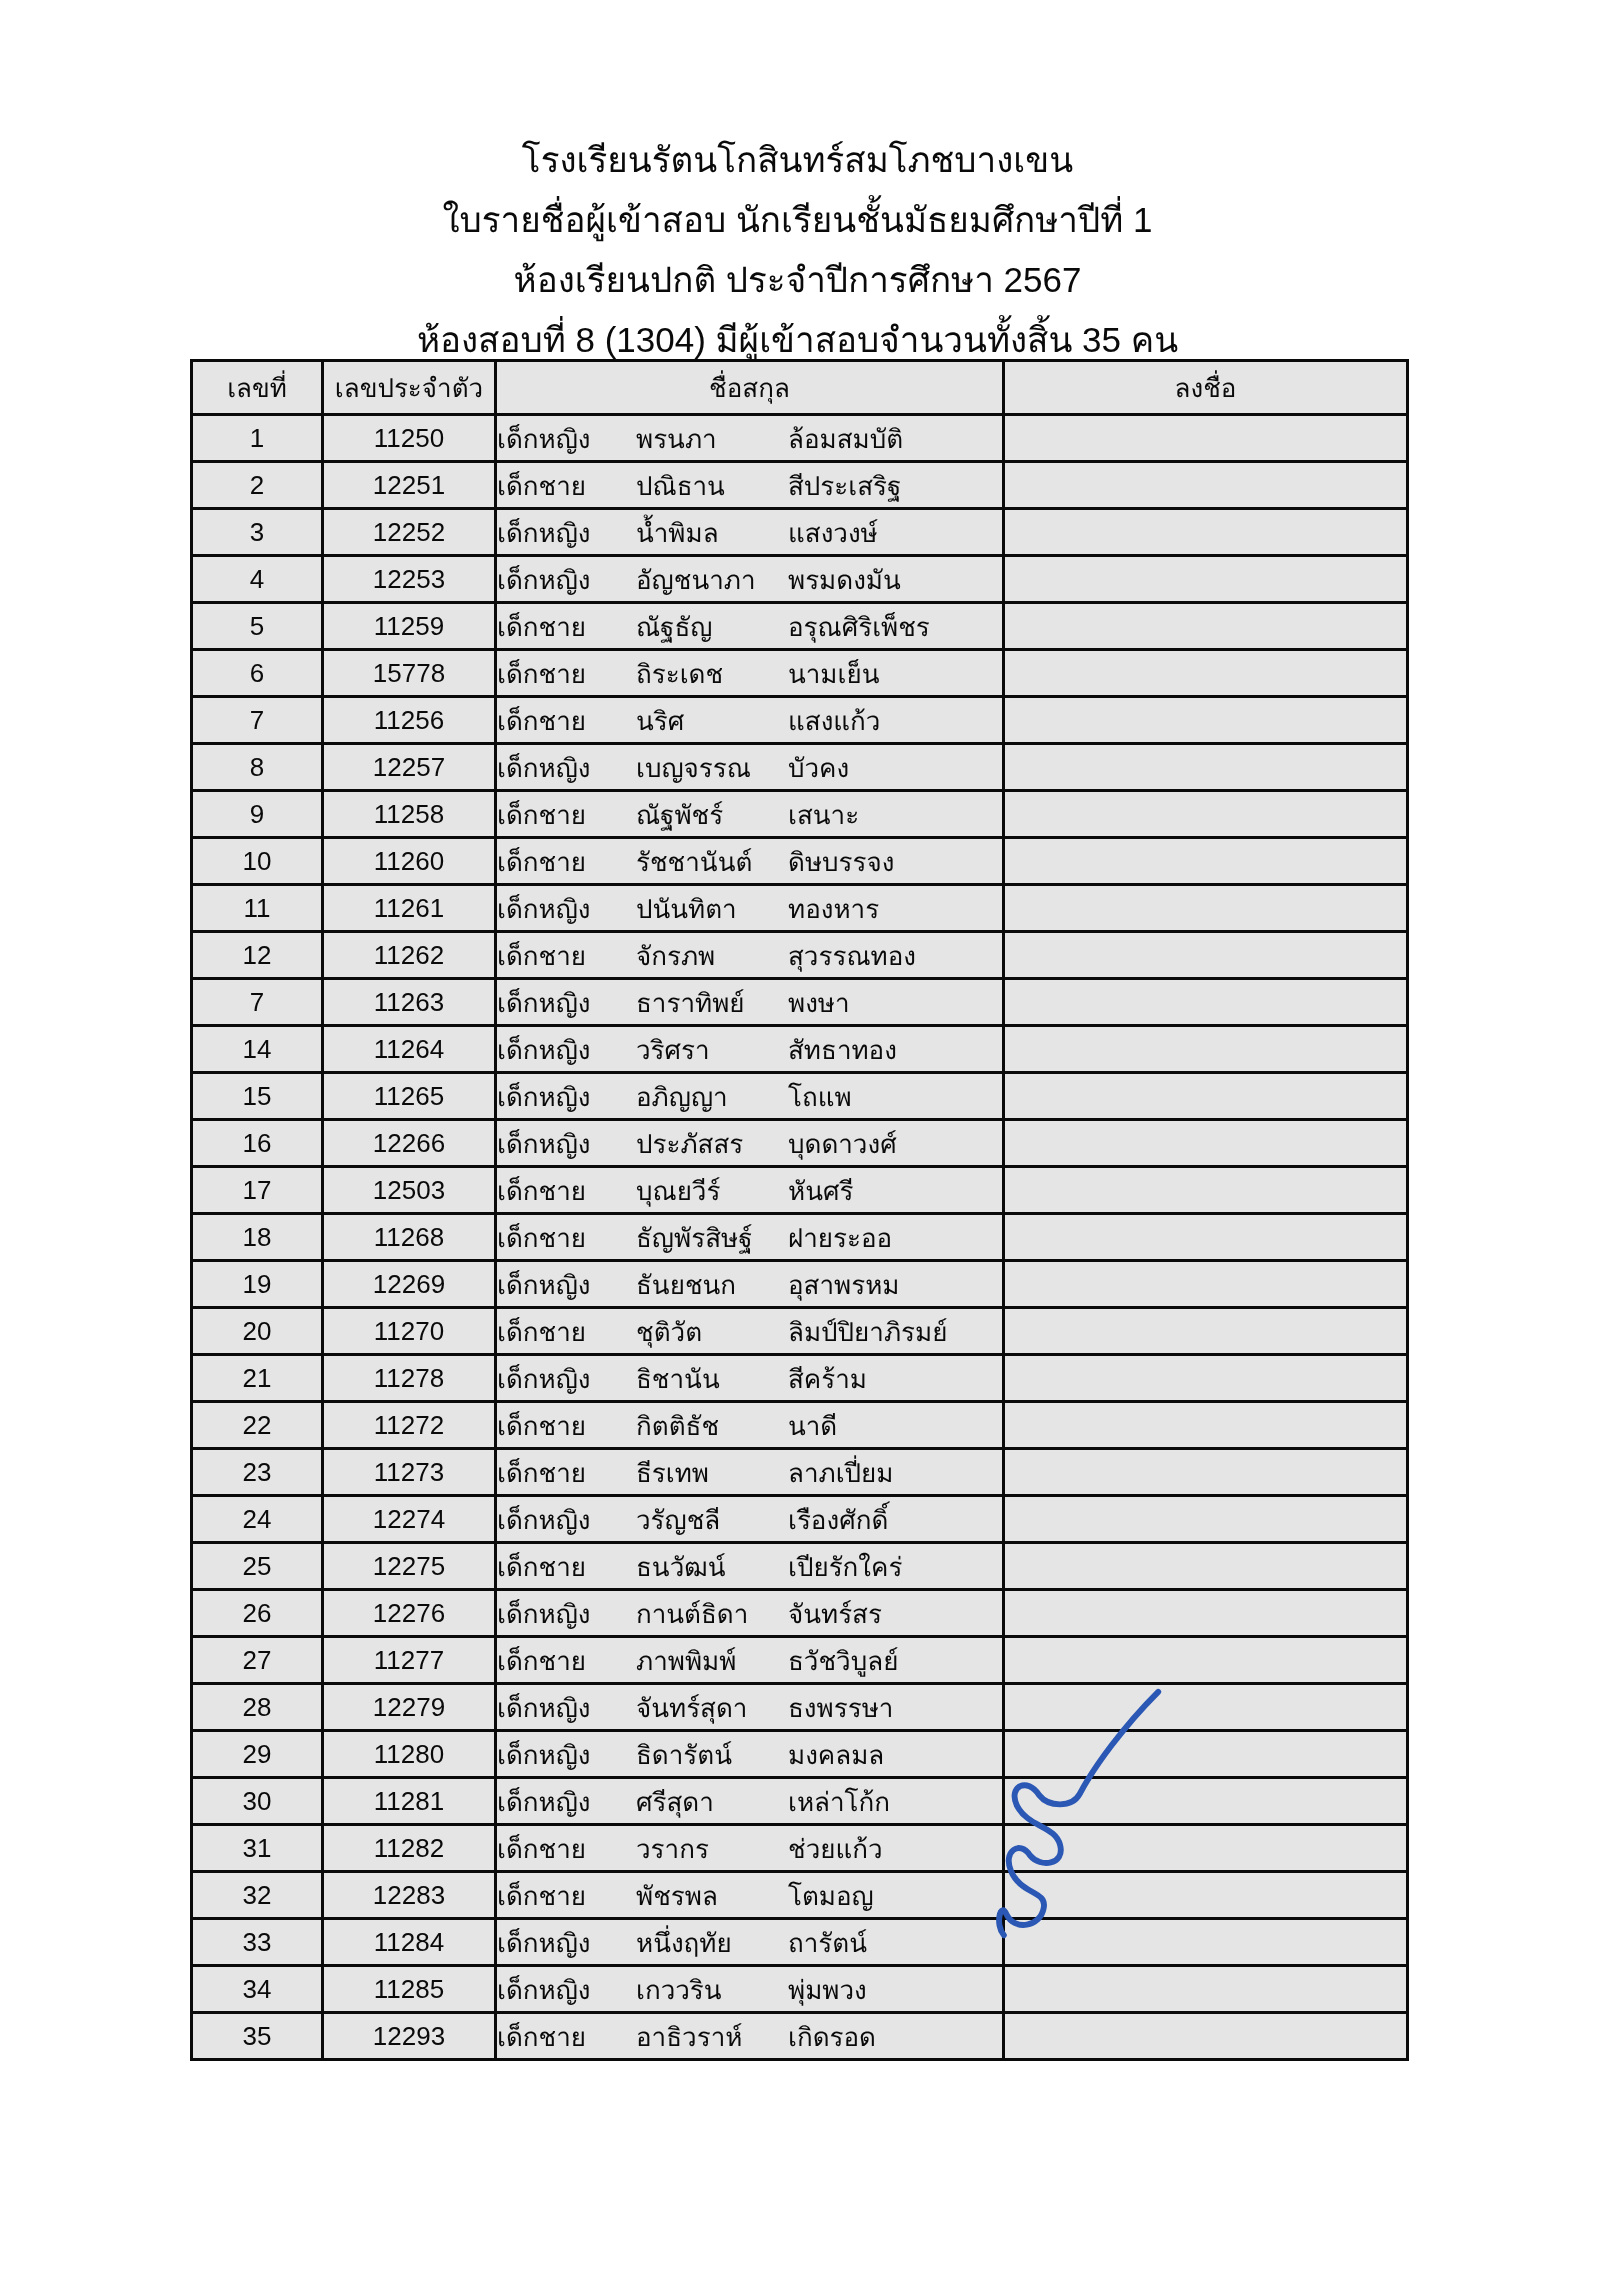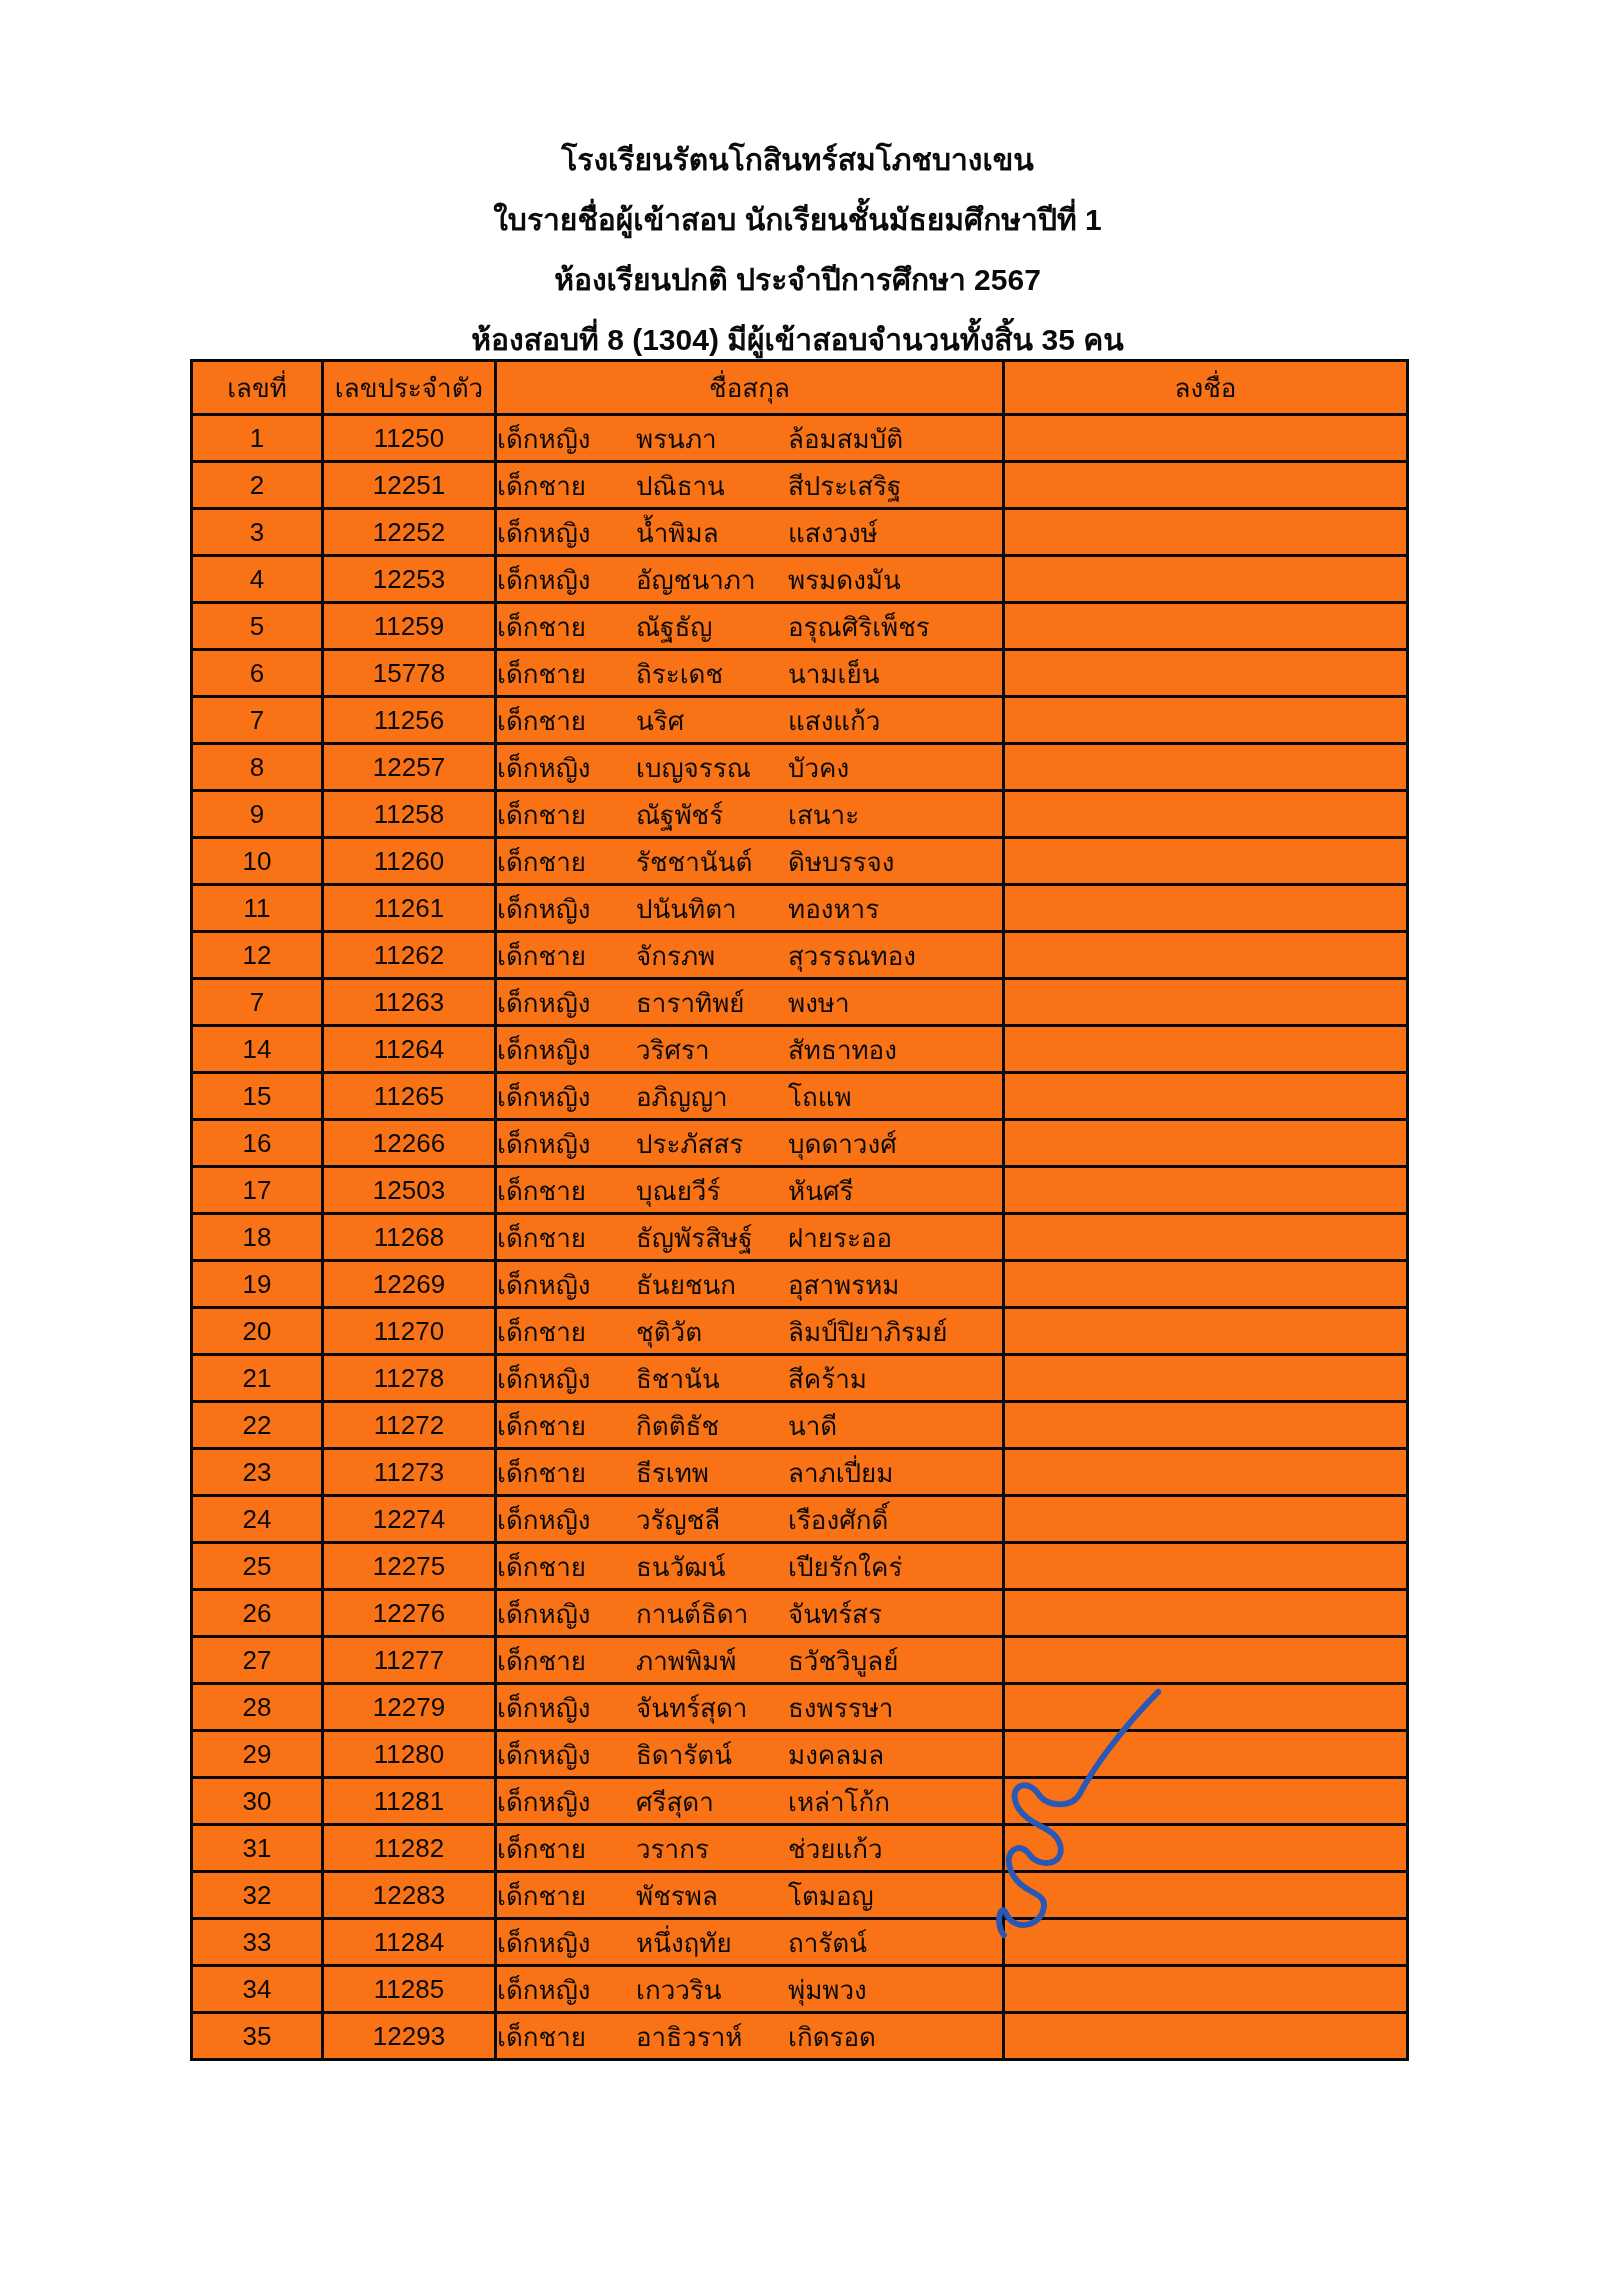--- a/index.html
+++ b/index.html
@@ -10,32 +10,32 @@
     font-family:"Liberation Sans",sans-serif;
     color:#0a0a0a;
     overflow:hidden;
   }
   .titles{
     position:absolute;
     left:190px;top:130px;width:1215px;
     text-align:center;
   }
   .title-line{
-    font-size:30px;
-    font-weight:700;
+    font-size:35px;
+    font-weight:400;
     line-height:60px;
     white-space:nowrap;
   }
   table.roster{
     position:absolute;
     left:190px;top:359px;
     border-collapse:collapse;
     table-layout:fixed;
     width:1215px;
-    background:#f97316;
+    background:#e5e5e5;
   }
   table.roster th, table.roster td{
     border:3.3px solid #0a0a0a;
     padding:0;
     font-size:26px;
     font-weight:400;
     vertical-align:middle;
     overflow:hidden;
     white-space:nowrap;
   }

